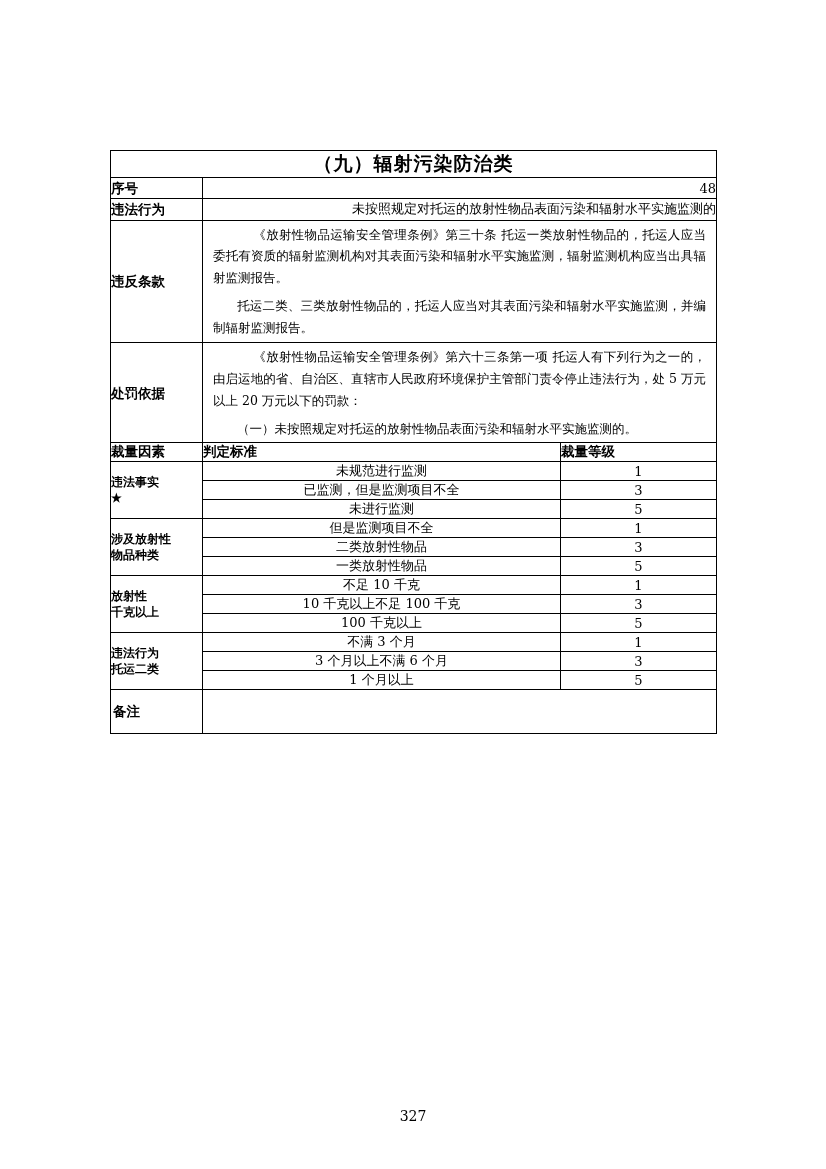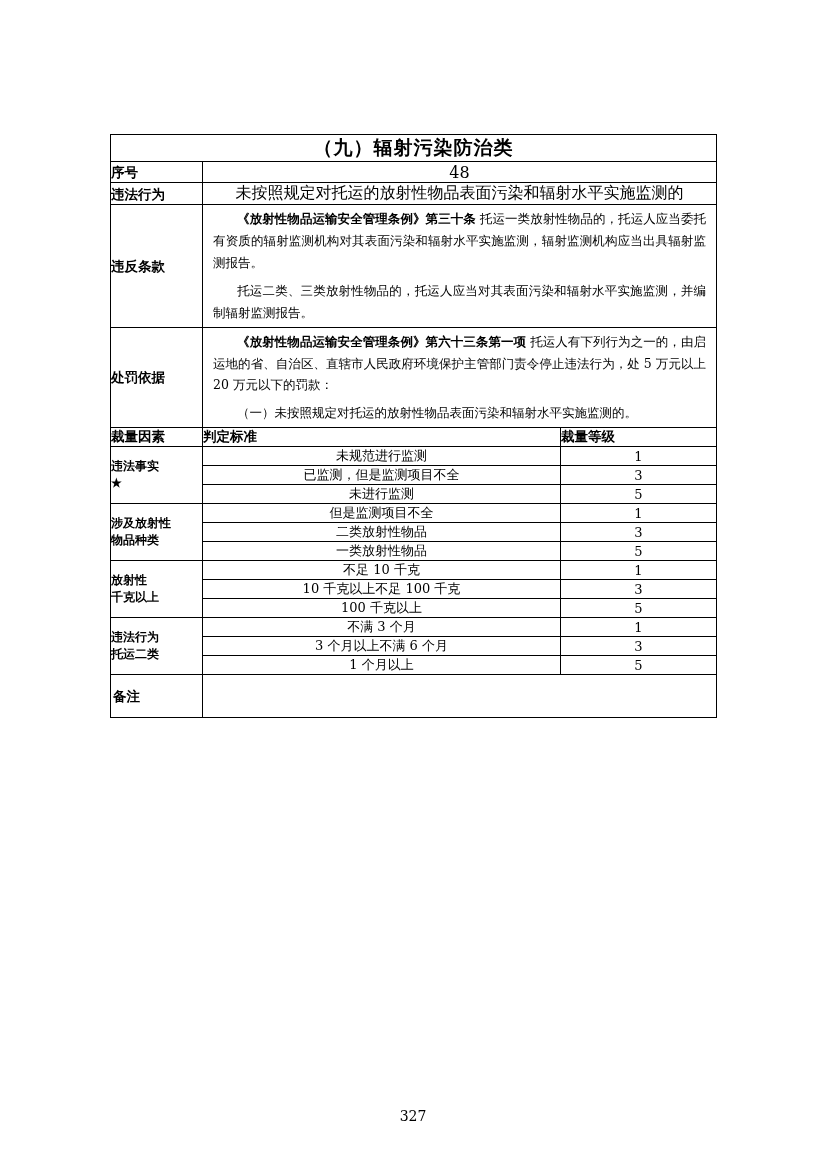--- a/index.html
+++ b/index.html
@@ -16,21 +16,21 @@
   }
   .page {
     width: 826px;
     height: 1169px;
     position: relative;
     box-sizing: border-box;
   }
   .doc-table {
     position: absolute;
     left: 110px;
-    top: 134px;
+    top: 150px;
     width: 606px;
     border-collapse: collapse;
     table-layout: fixed;
   }
   .doc-table td {
     border: 1px solid #000000;
     padding: 0;
     vertical-align: middle;
   }
   .title-cell {
@@ -41,43 +41,44 @@
     padding: 9px 0 10px 0;
   }
   .label-cell {
     text-align: left;
     font-weight: bold;
     font-size: 13.5px;
     line-height: 1.5;
     padding: 6px 2px;
   }
   .val-center {
-    text-align: center;
-    font-size: 16px;
+    text-align: right;
+    font-size: 13px;
     padding: 6px 4px;
     margin-top: 12px;
   }
   .val-left {
     text-align: left;
     font-size: 13px;
     padding: 6px 8px;
   }
   .para {
     font-size: 12.5px;
     line-height: 1.75;
     text-align: justify;
     padding: 3px 10px 3px 10px;
     margin: 0;
   }
   .para .ind {
     display: inline-block;
     width: 24px;
   }
   .bold {
-    font-weight: bold;
+    font-weight: normal;
+    margin-left: 16px;
   }
   .para-block {
     padding: 7px 0 8px 0;
   }
   .hdr-cell {
     text-align: left;
     font-weight: bold;
     font-size: 13.5px;
     padding: 6px 0;
   }

